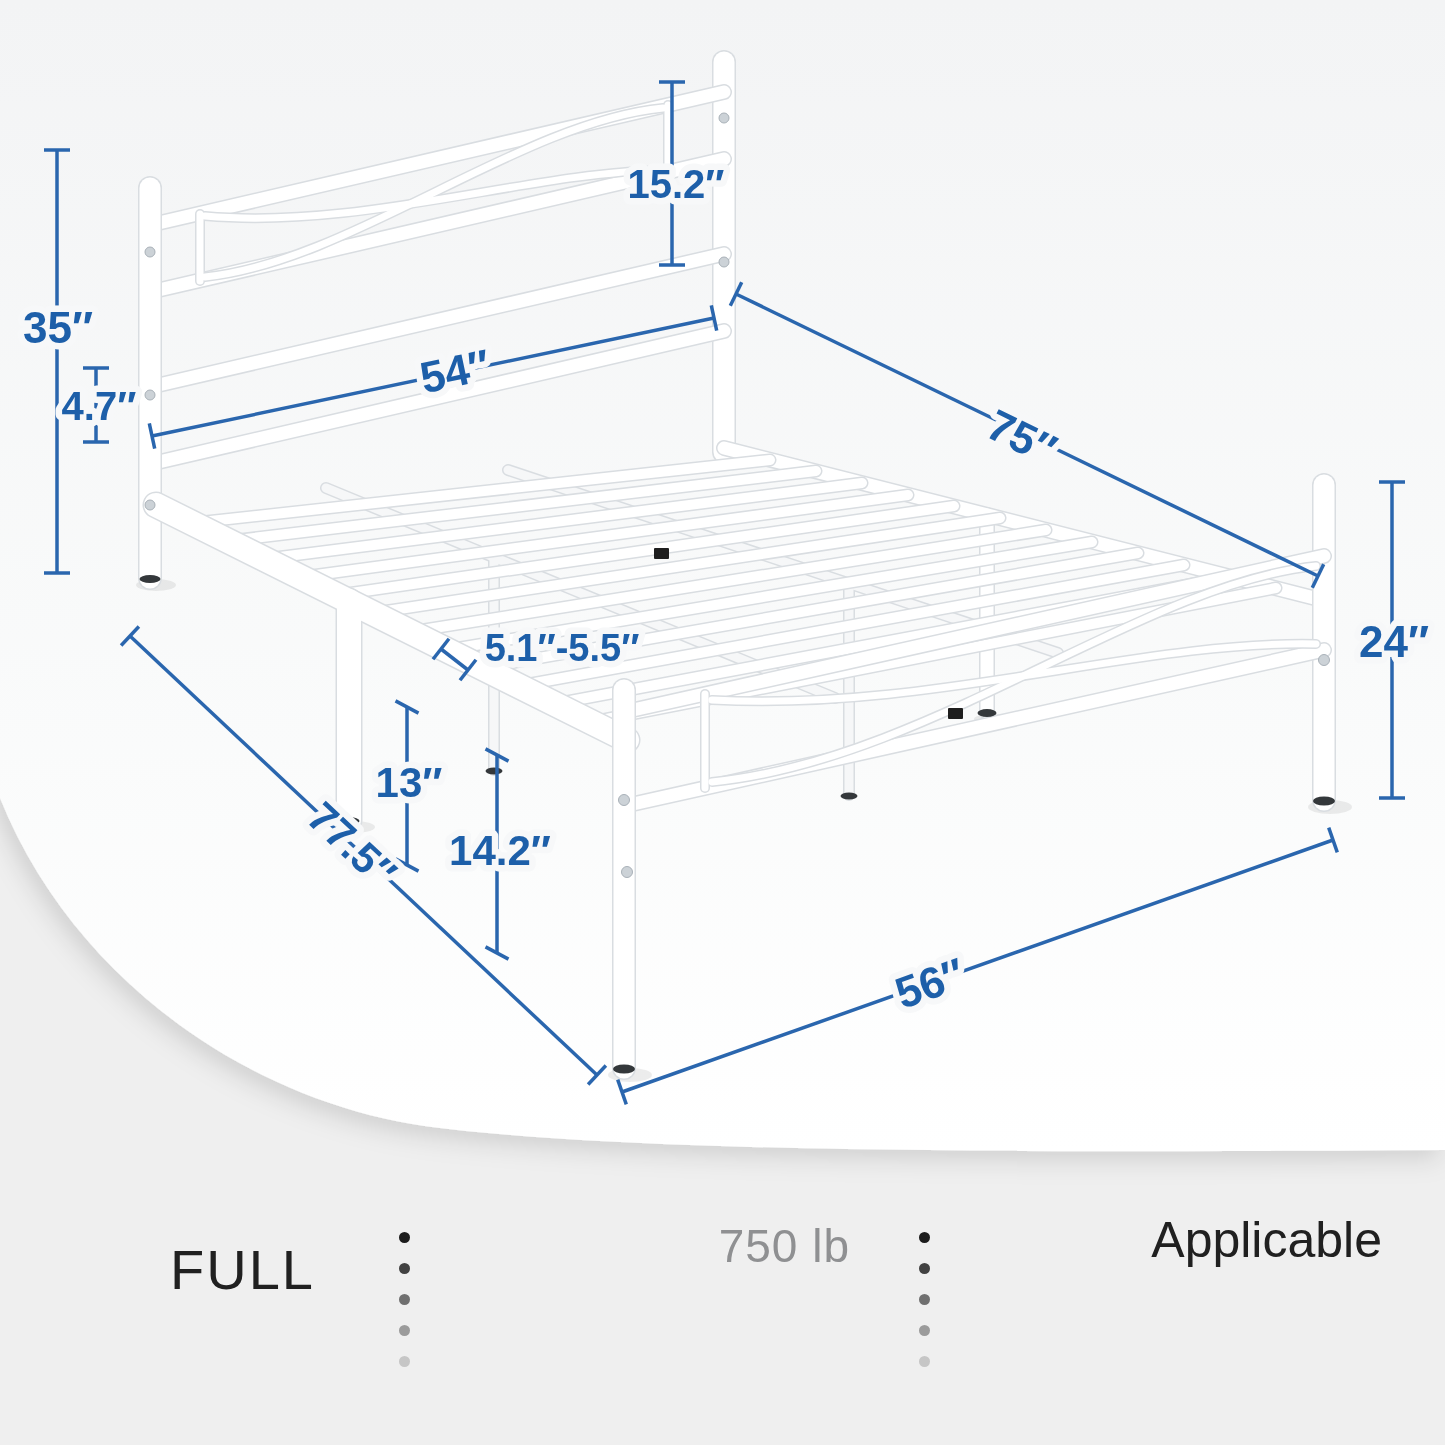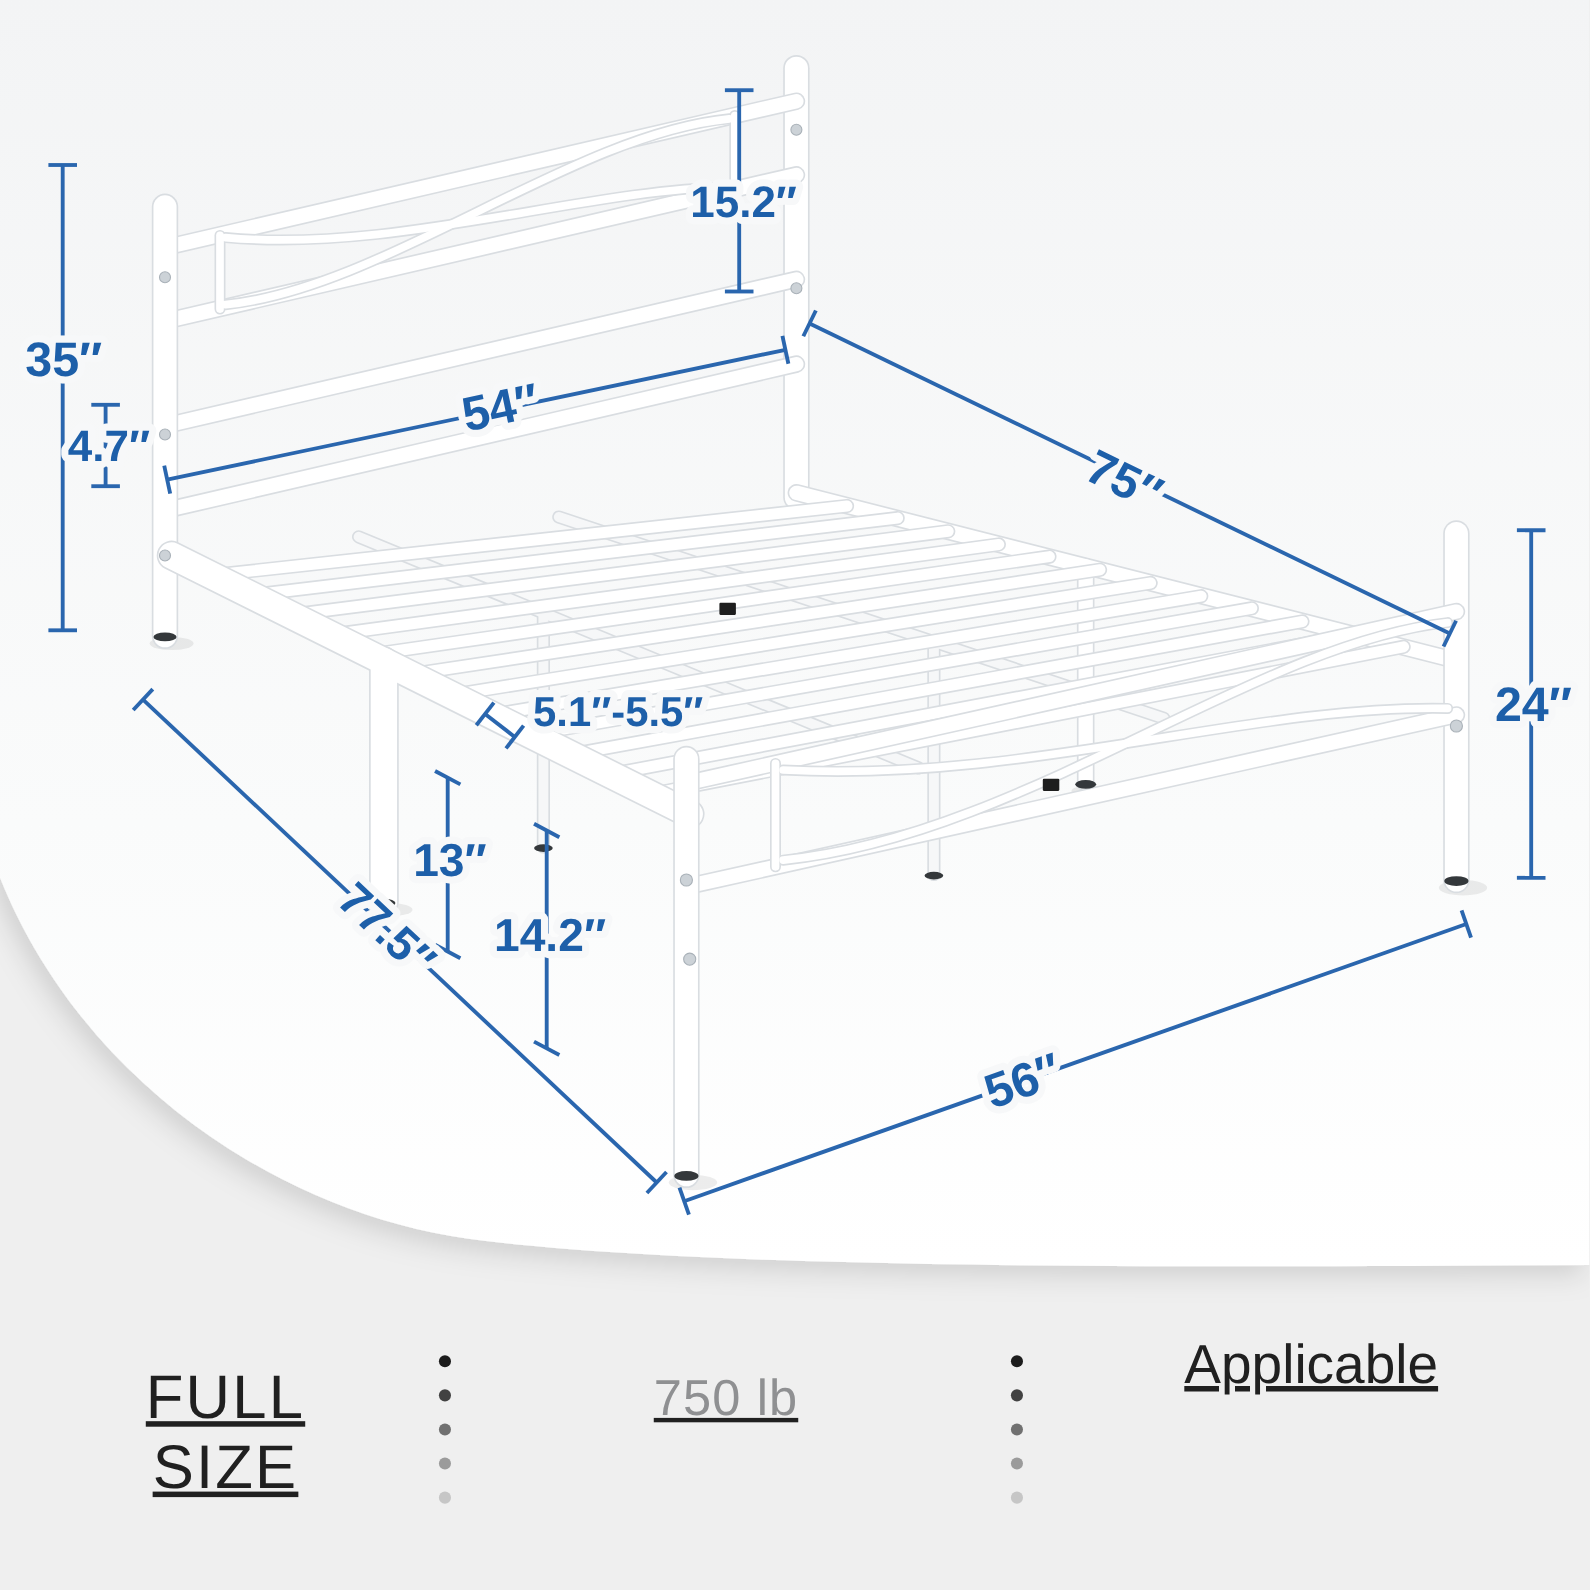--- a/index.html
+++ b/index.html
@@ -23,25 +23,25 @@
   
   .dim{stroke:#2a66ae;stroke-width:3.5;fill:none;}
   .dlabel{
     fill:#1d5fa9;font-weight:700;font-size:44px;
     text-anchor:middle;dominant-baseline:central;
     paint-order:stroke;stroke:#f7f8f9;stroke-width:13px;stroke-linejoin:round;
   }
   .fs40{font-size:40px;} .fs42{font-size:42px;} .fs38{font-size:38px;}
 
   
-  .spec-text{position:absolute;text-align:center;color:#202020;text-decoration:underline;}
+  .spec-text{position:absolute;text-align:right;color:#202020;}
   .size-block{left:95px;top:1238px;width:220px;font-size:56px;line-height:64px;letter-spacing:2px;}
   .spec-block{top:1210px;width:380px;font-size:50px;line-height:60px;}
   #spec-weight{left:470px;} #spec-mattress{left:1002px;}
-  .spec-value{font-size:46px;color:#8f9092;margin-top:30px;letter-spacing:1px;}
+  .spec-value{font-size:46px;color:#8f9092;margin-top:6px;letter-spacing:1px;}
   .dots{position:absolute;top:1232px;width:12px;}
   #dots-1{left:399px;} #dots-2{left:919px;}
   .dot{width:11px;height:11px;border-radius:50%;margin-bottom:20px;}
   .dot:nth-child(1){background:#1c1c1c;}
   .dot:nth-child(2){background:#424242;}
   .dot:nth-child(3){background:#707070;}
   .dot:nth-child(4){background:#9b9b9b;}
   .dot:nth-child(5){background:#c6c6c6;}
 </style>
 </head>
@@ -275,21 +275,20 @@
     <text class="dlabel fs38" x="562" y="648">5.1″-5.5″</text>
     <text class="dlabel fs42" x="409" y="782">13″</text>
     <text class="dlabel fs42" x="500" y="850">14.2″</text>
     <text class="dlabel fs42" x="352" y="845" transform="rotate(43 352 845)">77.5″</text>
     <text class="dlabel" x="930" y="983" transform="rotate(-19.5 930 983)">56″</text>
   </g>
 </svg>
 
 <div class="spec-text size-block">
   <div>FULL</div>
-  <div>SIZE</div>
 </div>
 
 <div class="dots" id="dots-1">
   <div class="dot"></div>
   <div class="dot"></div>
   <div class="dot"></div>
   <div class="dot"></div>
   <div class="dot"></div>
 </div>
 

